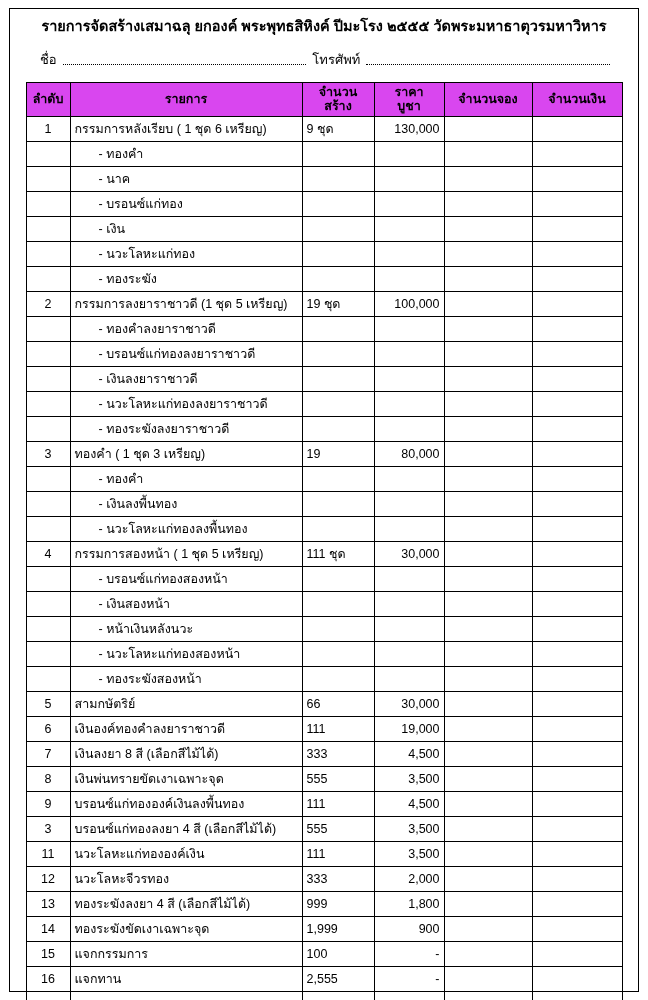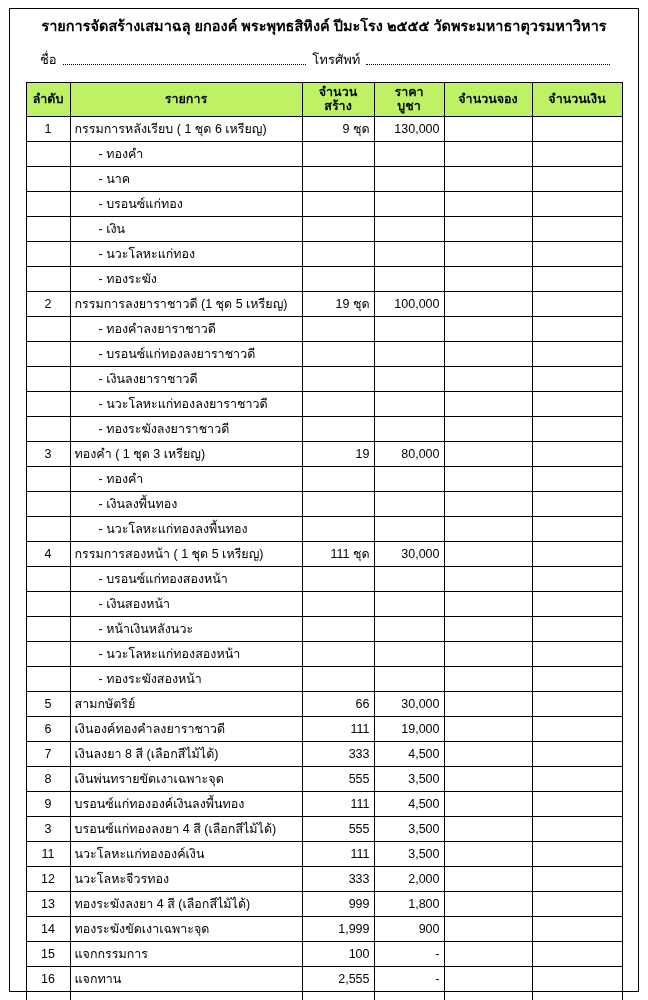--- a/index.html
+++ b/index.html
@@ -69,38 +69,38 @@
     font-size: 12.5px;
   }
   table.main th, table.main td {
     border: 1px solid #000;
     padding: 2px 4px;
     height: 20px;
     box-sizing: border-box;
     vertical-align: middle;
   }
   table.main thead th {
-    background: #bef264;
+    background: #d946ef;
     text-align: center;
     font-weight: bold;
     font-size: 12.5px;
     height: 34px;
     line-height: 1.1;
   }
   col.c-no     { width: 44px; }
   col.c-item   { width: 232px; }
   col.c-qty    { width: 72px; }
   col.c-price  { width: 70px; }
   col.c-booked { width: 88px; }
   col.c-amount { width: 90px; }
 
   td.no     { text-align: center; }
   td.item   { text-align: left; padding-left: 6px; }
   td.item.sub { padding-left: 28px; }
-  td.qty    { text-align: right; padding-right: 6px; }
+  td.qty    { text-align: left; padding-right: 6px; }
   td.price  { text-align: right; padding-right: 8px; }
   td.blank  { }
   tr.main-row td { font-weight: normal; }
   tr.main-row td.item, tr.main-row td.no { font-weight: normal; }
   td.total-label { text-align: center; }
 </style>
 </head>
 <body>
 
 <div class="page">

